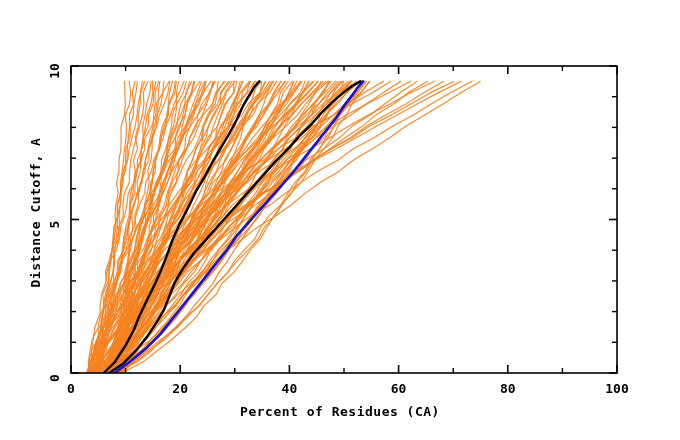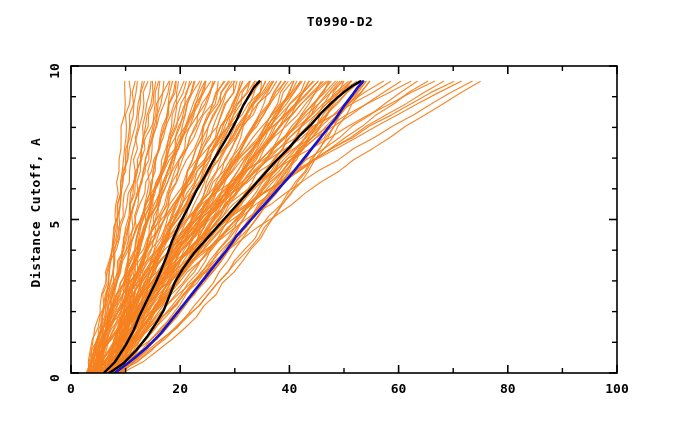--- a/index.html
+++ b/index.html
@@ -71,24 +71,24 @@
     font-size: 13px;
     font-weight: bold;
     fill: #000000;
   }
 </style>
 </head>
 <body>
 
 <div id="figure">
 
-  <div id="plot-title">T0990-D2</div>
 
   <div id="ylabel">Distance Cutoff, A</div>
 
+  <div id="xlabel">Percent of Residues (CA)</div>
 
   <svg id="canvas-svg" width="680" height="440">
     <defs>
       <clipPath id="plotclip">
         <rect x="71" y="66" width="546" height="307"></rect>
       </clipPath>
     </defs>
 
     <g id="orange-curves" clip-path="url(#plotclip)" fill="none" stroke-linejoin="round" stroke-linecap="round">
         <path d="M101.97,372.89L102.59,361.72L103.63,350.68L102.82,339.23L107.40,328.09L107.98,316.89L107.70,305.63L108.57,294.51L109.98,283.38L113.00,272.05L113.85,260.96L113.22,249.65L113.88,238.45L116.16,227.13L115.01,216.00L115.76,204.81L118.18,193.66L116.63,182.42L119.00,171.13L119.04,159.87L120.94,148.51L121.09,137.53L121.08,126.25L124.52,114.98L125.29,103.75L124.78,92.44L124.70,81.24" stroke="#F58220" stroke-width="1.15" stroke-opacity="0.95" fill="none"></path>

